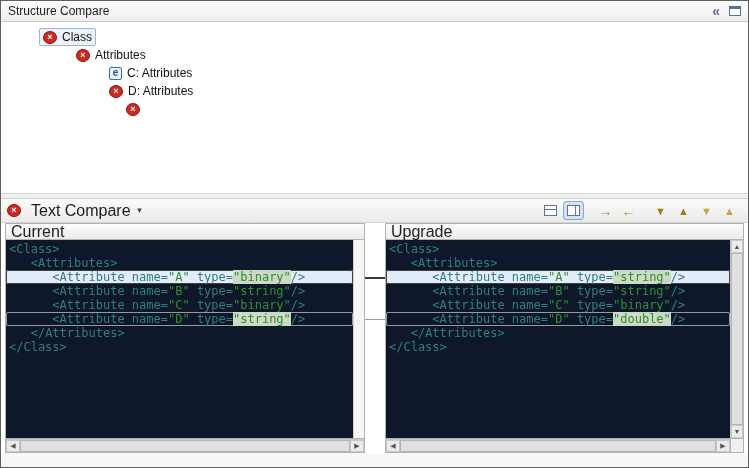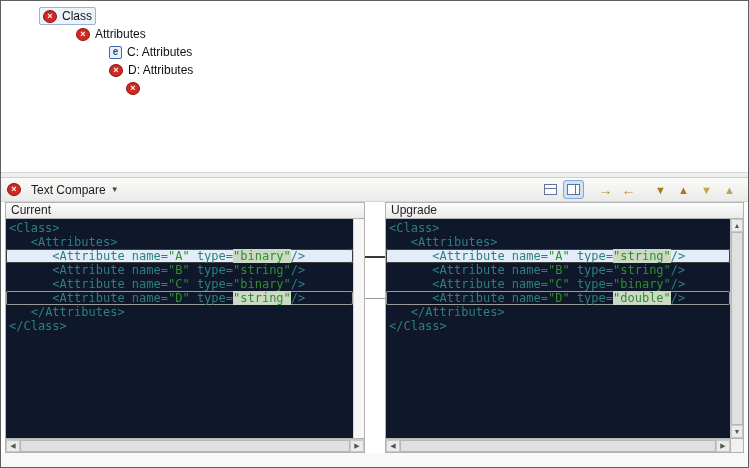--- a/index.html
+++ b/index.html
@@ -18,38 +18,38 @@
   .tree-inner{display:inline-flex;align-items:center;padding:0 3px;height:18px;border:1px solid transparent}
   .tree-inner.sel{background:#eef3fb;border-color:#9ab4d6;border-radius:2px}
   .ic-change{width:14px;height:13px;background:#cf2a21;border:1px solid #8e150f;border-radius:50%;display:inline-flex;align-items:center;justify-content:center;margin-right:5px;flex:0 0 auto}
   .ic-change span{color:#fff;font-size:9px;font-weight:bold;line-height:1}
   .ic-e{width:13px;height:13px;background:#e9f1fc;border:1px solid #4068ac;border-radius:2px;color:#1f4d9b;font-size:10px;font-weight:bold;display:inline-flex;align-items:center;justify-content:center;margin-right:5px;flex:0 0 auto;line-height:1}
 
   .sash{height:5px;background:#efefee;border-top:1px solid #d8d8d8;flex:0 0 auto}
 
   
   .tc-header{height:25px;background:linear-gradient(#fbfbfa,#eaeae9);border-top:1px solid #cfcecd;border-bottom:1px solid #d6d5d4;display:flex;align-items:center;padding:0 6px;flex:0 0 auto}
-  .tc-title{font-size:12px;color:#1c1c1c;margin:12px 5px}
+  .tc-title{font-size:16px;color:#1c1c1c;margin:12px 5px}
   .dd{font-size:8px;color:#444;margin-right:6px}
   .tc-toolbar{margin-left:auto;display:flex;align-items:center;gap:2px;padding-right:2px}
   .tb-btn{width:21px;height:19px;display:inline-flex;align-items:center;justify-content:center;border:1px solid transparent;border-radius:3px;font-size:12px;cursor:default}
   .tb-btn.pressed{background:#d2e2f6;border-color:#83a8d8}
   .k-arrow-right,.k-arrow-left{color:#b8862a;font-weight:bold;font-size:14px}
   .k-nav-down,.k-nav-up{color:#a8791f;font-size:11px}
   .k-nav-down2,.k-nav-up2{color:#c9a24a;font-size:11px}
   .pane-ico{width:13px;height:11px;border:1px solid #62729a;background:#fdfdff;display:inline-block;position:relative}
   .pane-ico.panes1::after{content:"";position:absolute;left:0;right:0;top:3px;border-top:1px solid #62729a}
   .pane-ico.panes2::after{content:"";position:absolute;top:0;bottom:0;left:7px;border-left:1px solid #62729a}
 
   
   .tc-body{flex:1 1 auto;display:flex;padding:0 4px;min-height:0}
   .pane{display:flex;flex-direction:column;min-width:0}
   .pane.left{width:360px;flex:0 0 auto}
   .pane.right{flex:1 1 auto}
-  .col-header{height:17px;border:1px solid #b2b2b2;background:linear-gradient(#fcfcfc,#eaeaea);font-size:12px;line-height:15px;padding-left:5px;color:#222;flex:0 0 auto}
+  .col-header{height:17px;border:1px solid #b2b2b2;background:linear-gradient(#fcfcfc,#eaeaea);font-size:16px;line-height:15px;padding-left:5px;color:#222;flex:0 0 auto}
   .code-wrap{flex:1 1 auto;display:flex;border:1px solid #b2b2b2;border-top:none;min-height:0;background:#0f172a;overflow:hidden}
   .code{flex:1 1 auto;padding-top:2px;overflow:hidden;font-family:"DejaVu Sans Mono",monospace;font-size:12px;line-height:14px;white-space:pre;min-width:0}
   .code-line{height:14px;padding-left:3px}
   .code-line.selected{background:var(--selbg);box-shadow:inset 0 0 0 1px var(--selborder);border-radius:2px}
   .code-line.boxed{box-shadow:inset 0 0 0 1px var(--boxborder);border-radius:2px}
   .tk-tag{color:var(--tag)} .tk-attr{color:var(--attr)} .tk-val{color:var(--val)} .tk-plain{color:#222}
   .hl{background:var(--hlbg)}
 
   .vtrack{width:11px;border-left:1px solid #d4d4d4;background:#f6f6f6;flex:0 0 auto}
   .vscroll{width:13px;border-left:1px solid #c4c4c4;background:#f1f1f1;display:flex;flex-direction:column;flex:0 0 auto}
@@ -66,20 +66,29 @@
   .connector.selected{border-top:2px solid #3a3a3a}
   .connector.boxed{border-top:1px solid #9a9a9a}
 
   .bottom-strip{height:14px;background:#f8f8f8;flex:0 0 auto}
 </style>
 </head>
 <body>
 
 <div class="window">
 
+  <div class="sc-titlebar">
+    <span class="sc-title">Structure Compare</span>
+    <span class="sc-tools">
+      <span class="chev">«</span>
+      <span class="winico">
+          <span></span>
+        </span>
+    </span>
+  </div>
 
   <div class="sc-tree">
       <div class="tree-row" style="padding-left: 38px;">
         <span class="tree-inner sel">
           <span class="ic-change">
             <span>×</span>
           </span>
           <span class="tree-label">Class</span>
         </span>
       </div>

